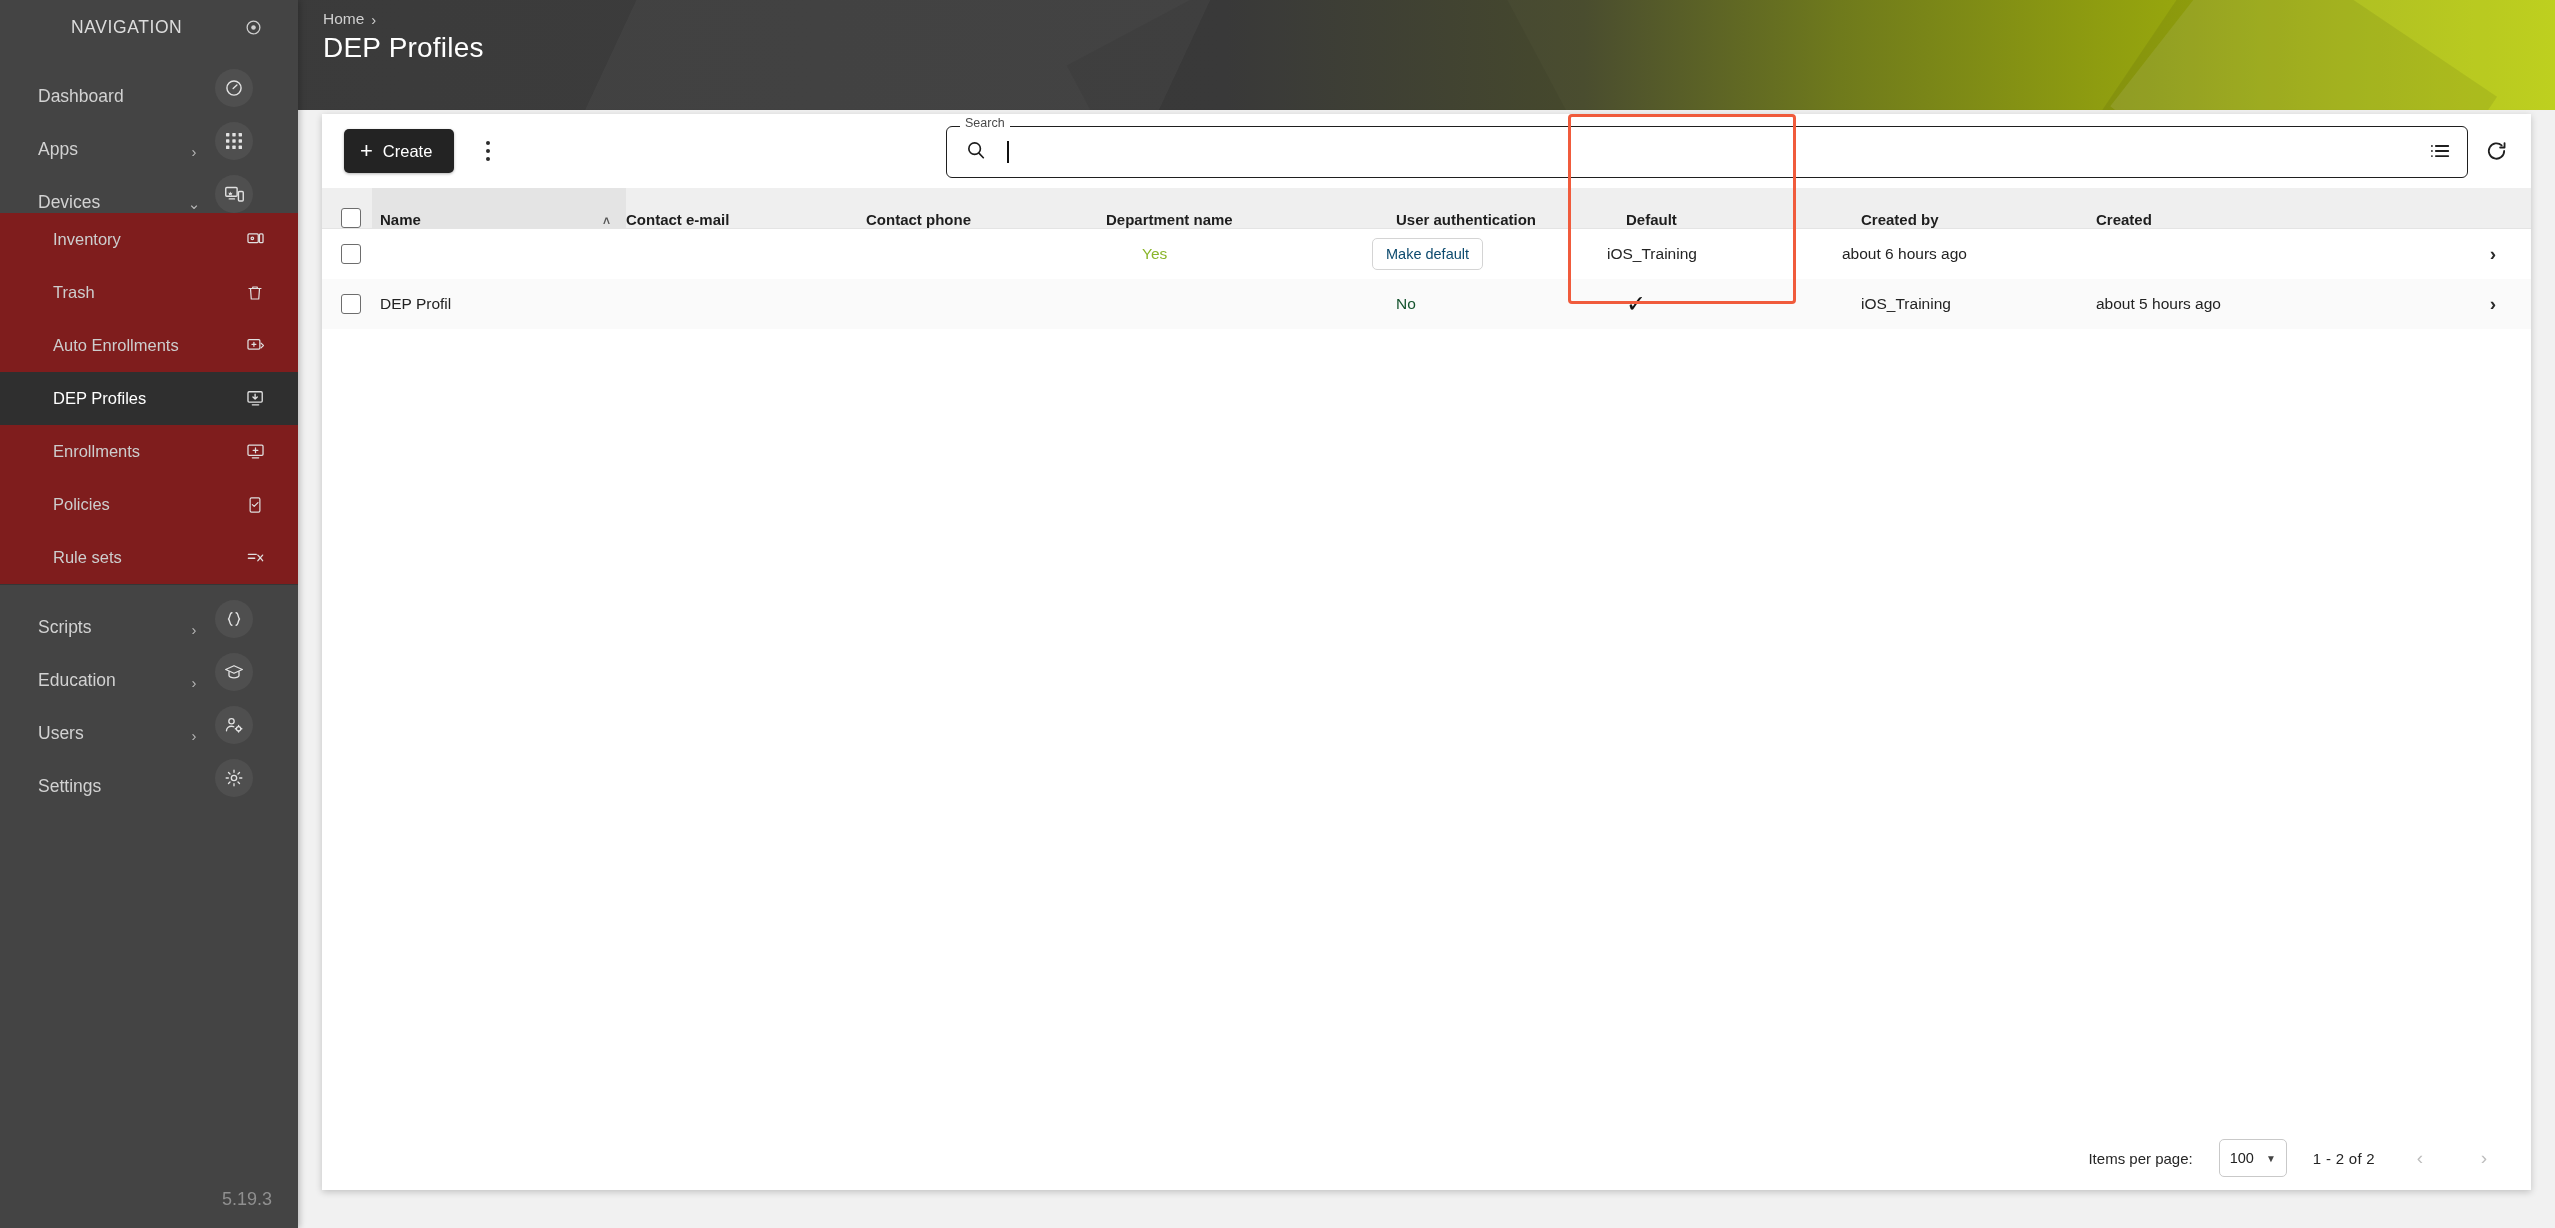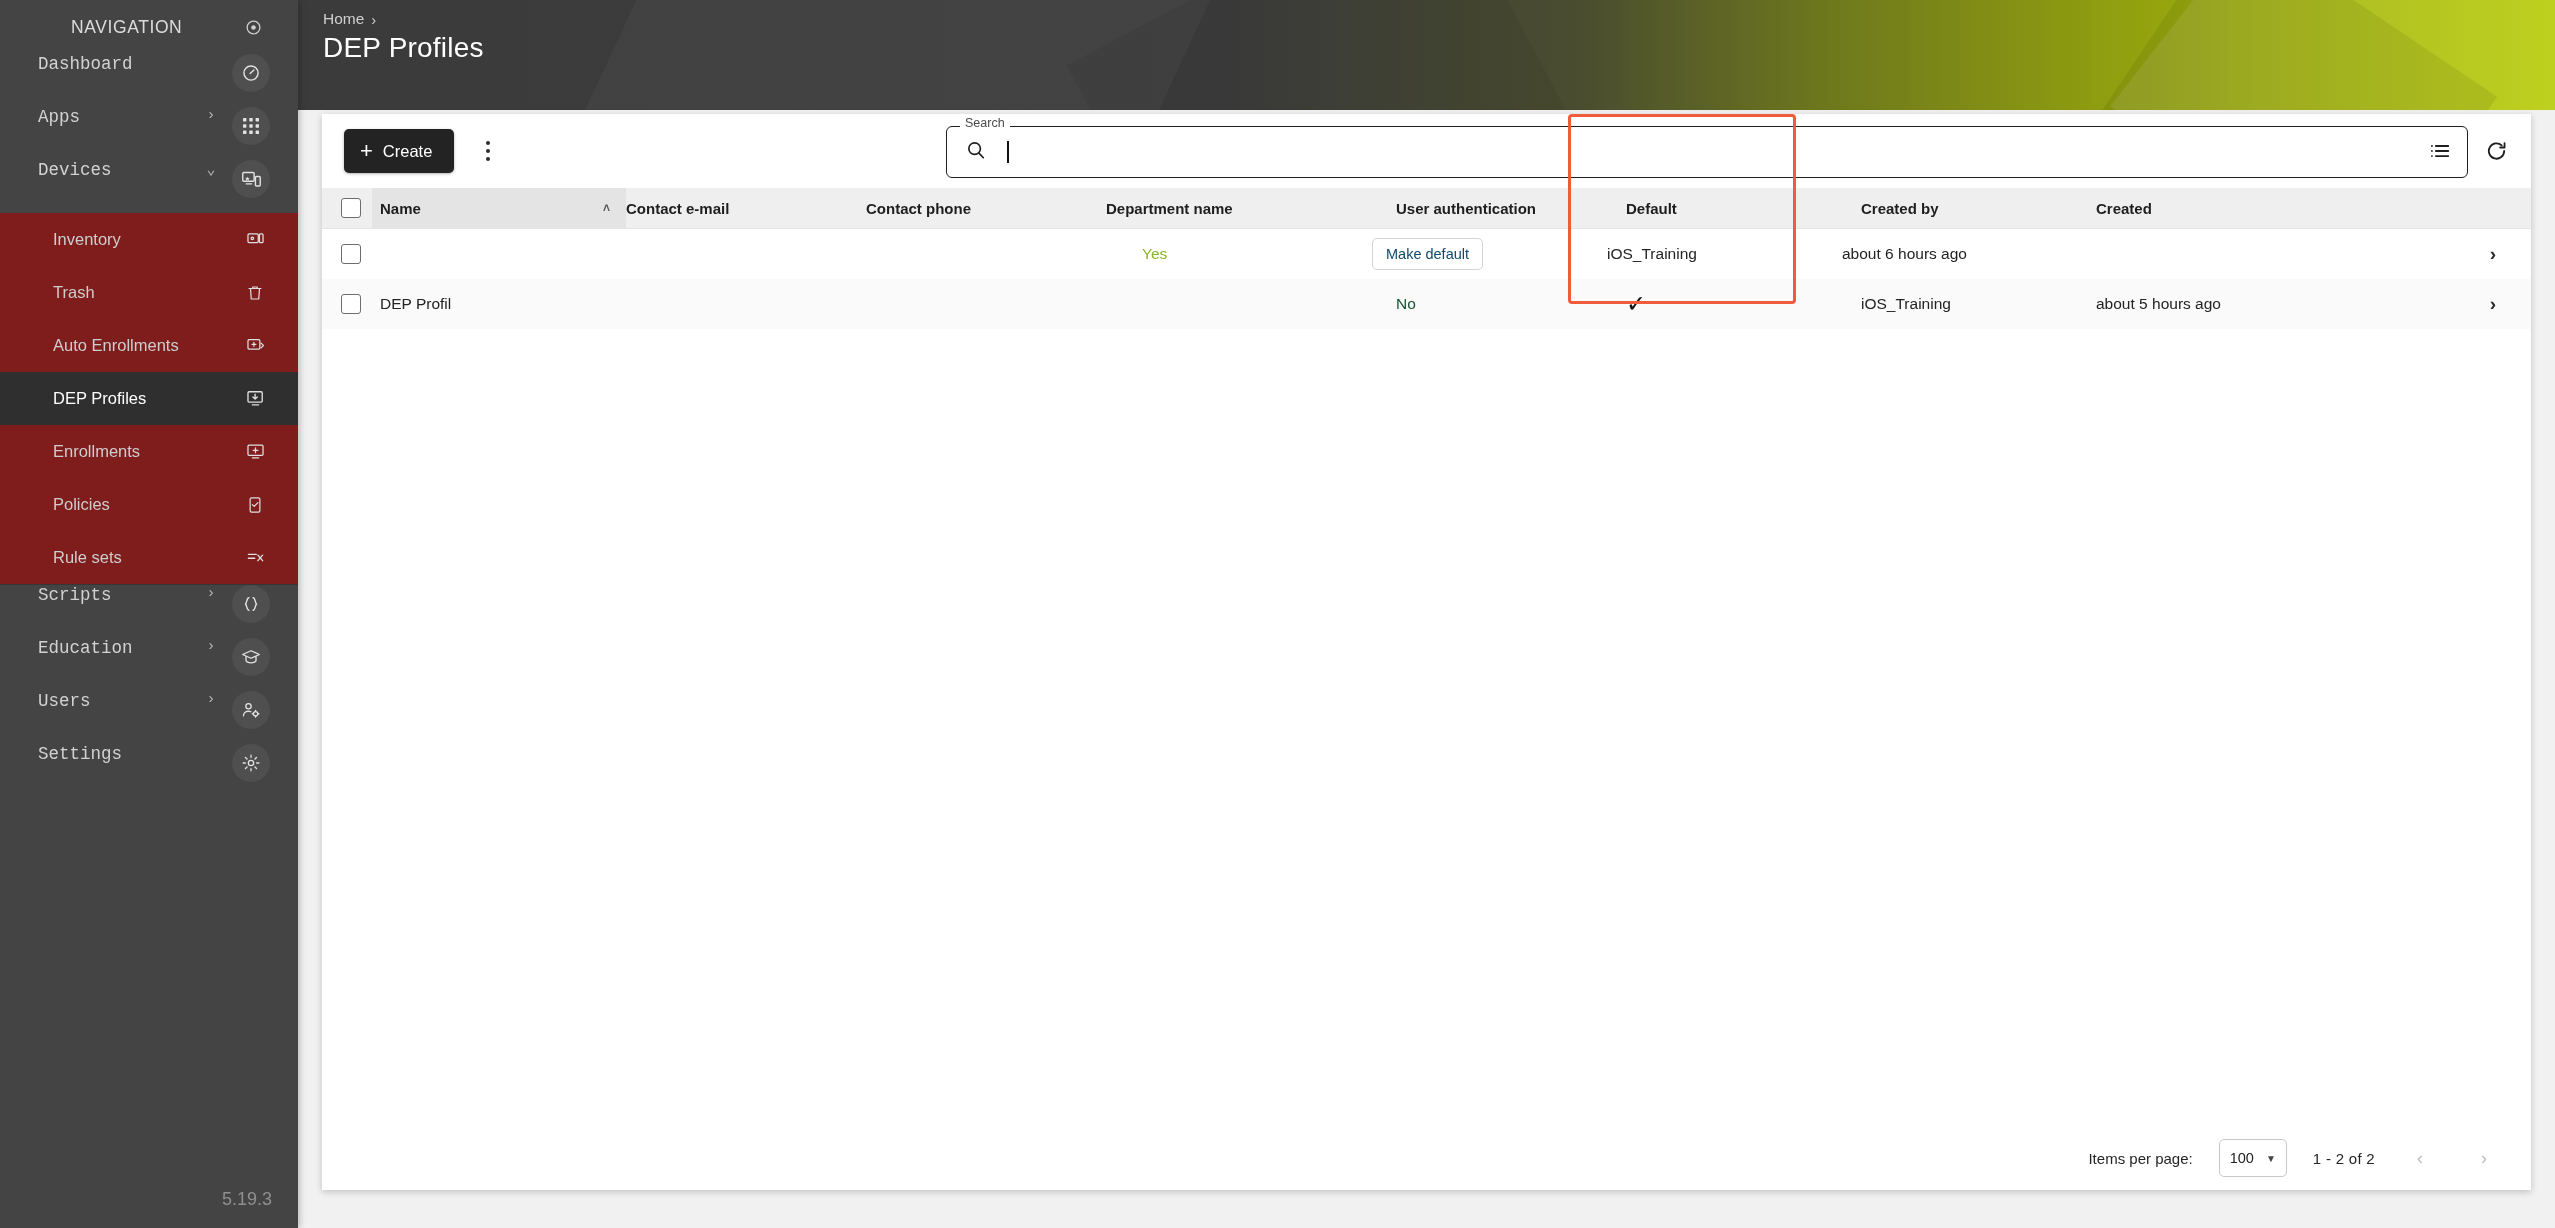--- a/index.html
+++ b/index.html
@@ -69,22 +69,22 @@
   .nav-title-row {
     height: 54px; display: flex; align-items: center;
     padding: 0 34px 0 38px; justify-content: space-between; margin-left: 33px;
   }
   .nav-title {
     color: #dcdcdc; font-size: 17.5px; letter-spacing: 0.6px; font-weight: 400;
   }
   .nav-title-icon { width: 22px; height: 22px; color: #cfcfcf; display:flex; align-items:center; justify-content:center;}
 
   .nav-item {
-    height: 53px; display: flex; align-items: flex-start;
-    padding: 0 28px 0 38px; cursor: pointer; position: relative; font-family: Liberation Mono, monospace;
+    height: 53px; display: flex; align-items: flex-end;
+    padding: 0 45px 0 38px; cursor: pointer; position: relative;
   }
   .nav-item .lbl { color: #d2d2d2; font-size: 17.5px; flex: 1; font-weight: 400; }
   .nav-item .chev { color: #b7b7b7; font-size: 15px; margin-right: 14px; width: 14px; text-align:center;}
   .nav-icon-circle {
     width: 38px; height: 38px; border-radius: 50%;
     background: rgba(255,255,255,0.06);
     display: flex; align-items: center; justify-content: center;
     color: #e2e2e2;
   }
   .nav-group { background: #7f1d1d; }
@@ -163,21 +163,21 @@
   .ticon { width: 30px; height: 30px; cursor: pointer; color: #1f1f1f;
            display:flex; align-items:center; justify-content:center; }
 
   
   .table { width: 100%; }
   .thead {
     display: flex; align-items: stretch; height: 41px;
     background: #efefef; border-bottom: 1px solid #e4e4e4;
   }
   .thead .th {
-    display: flex; align-items: center;
+    display: flex; align-items: flex-end;
     font-size: 15px; font-weight: bold; color: #1e1e1e;
   }
   .th.sorted { background: #e4e4e4; }
   .sort-caret { margin-left: auto; margin-right: 16px; color: #555; font-size: 12px; }
 
   .trow {
     display: flex; align-items: stretch; height: 50px;
     font-size: 15.5px; color: #232323; cursor: pointer;
   }
   .trow.odd  { background: #ffffff; }

